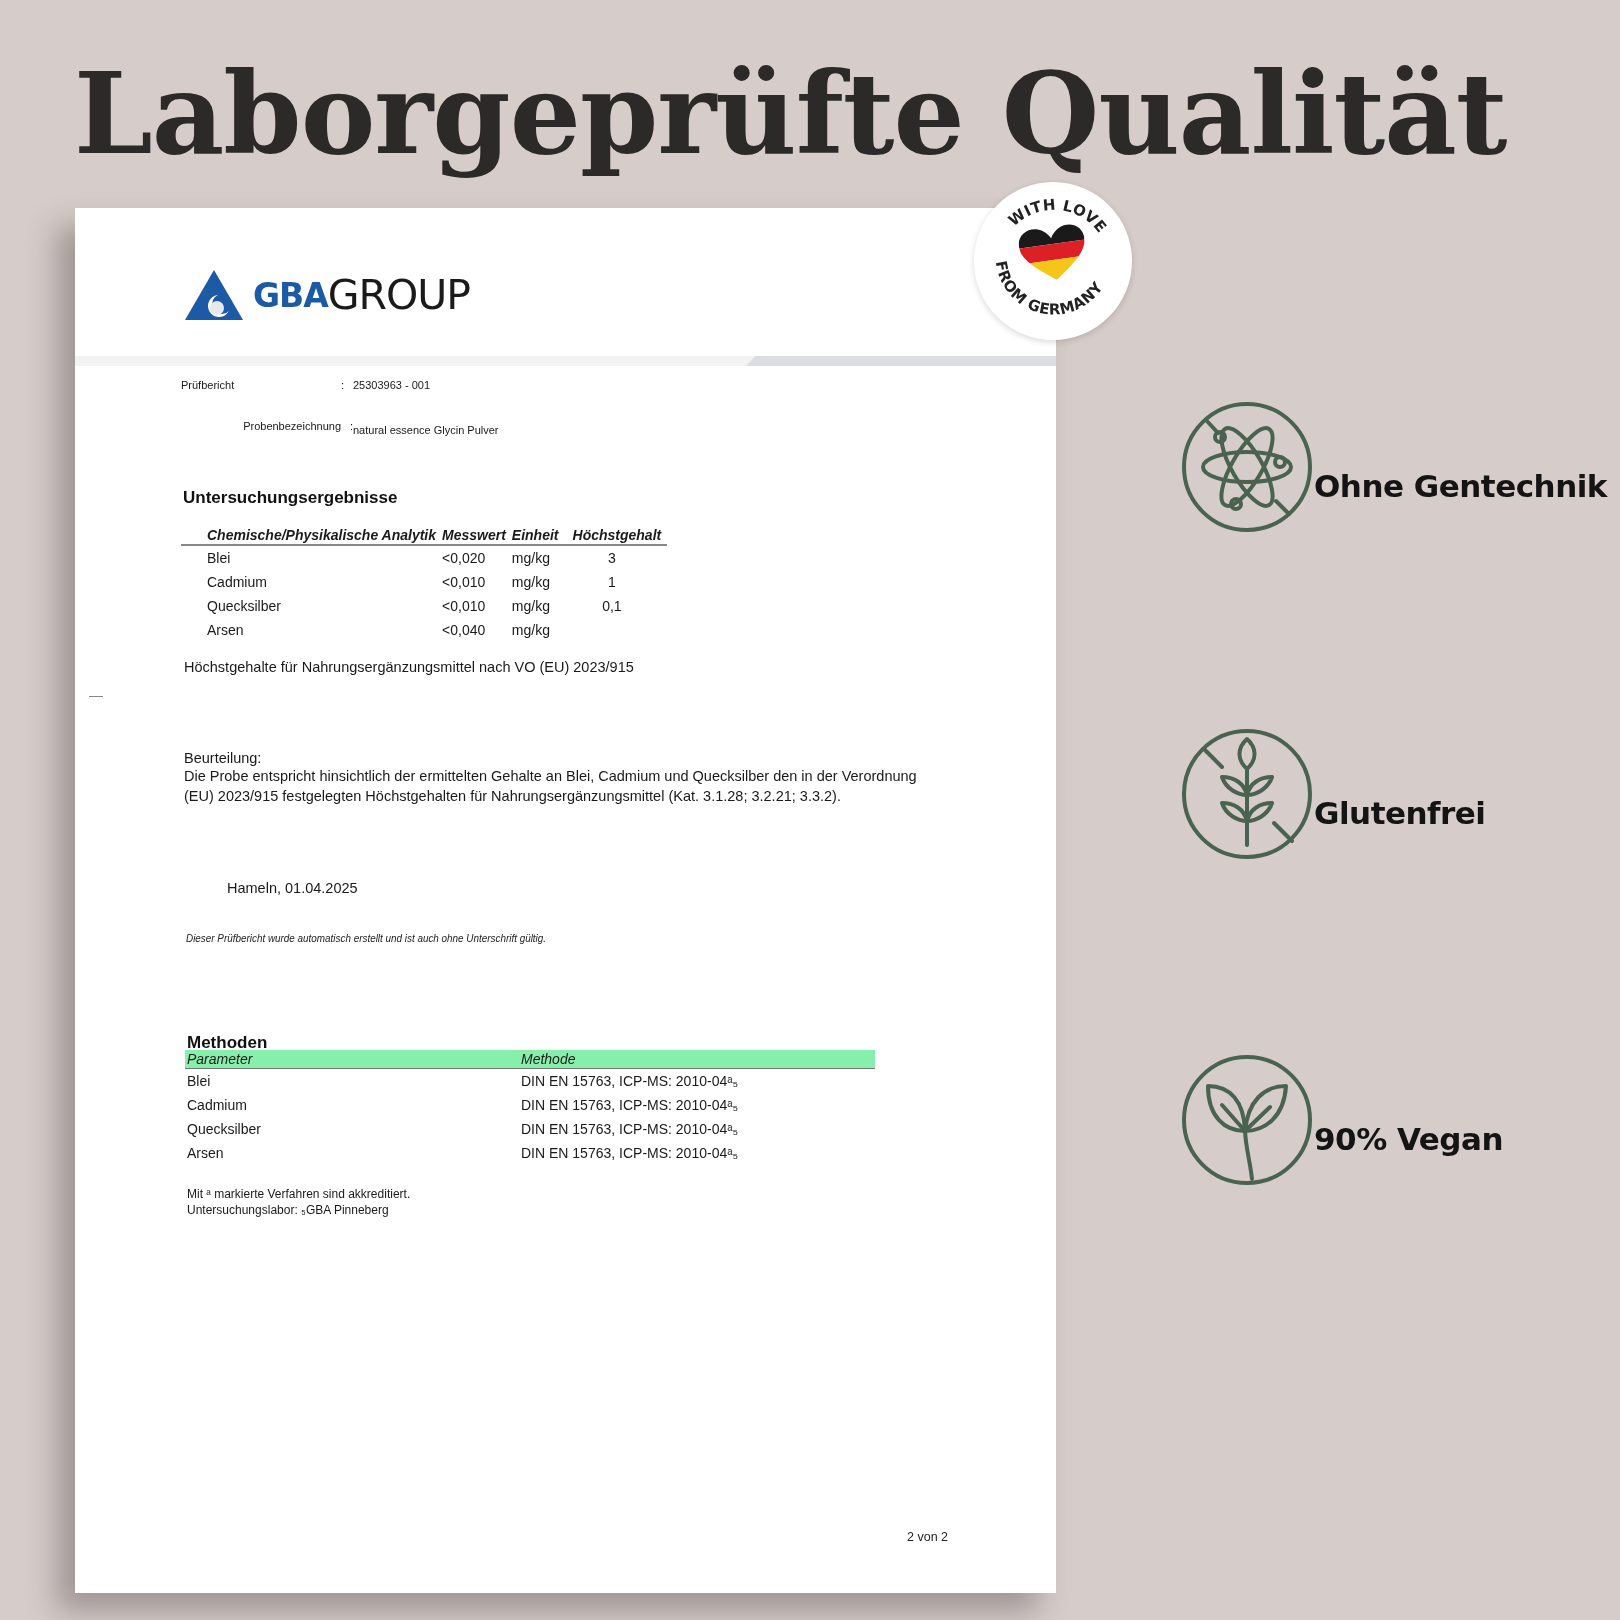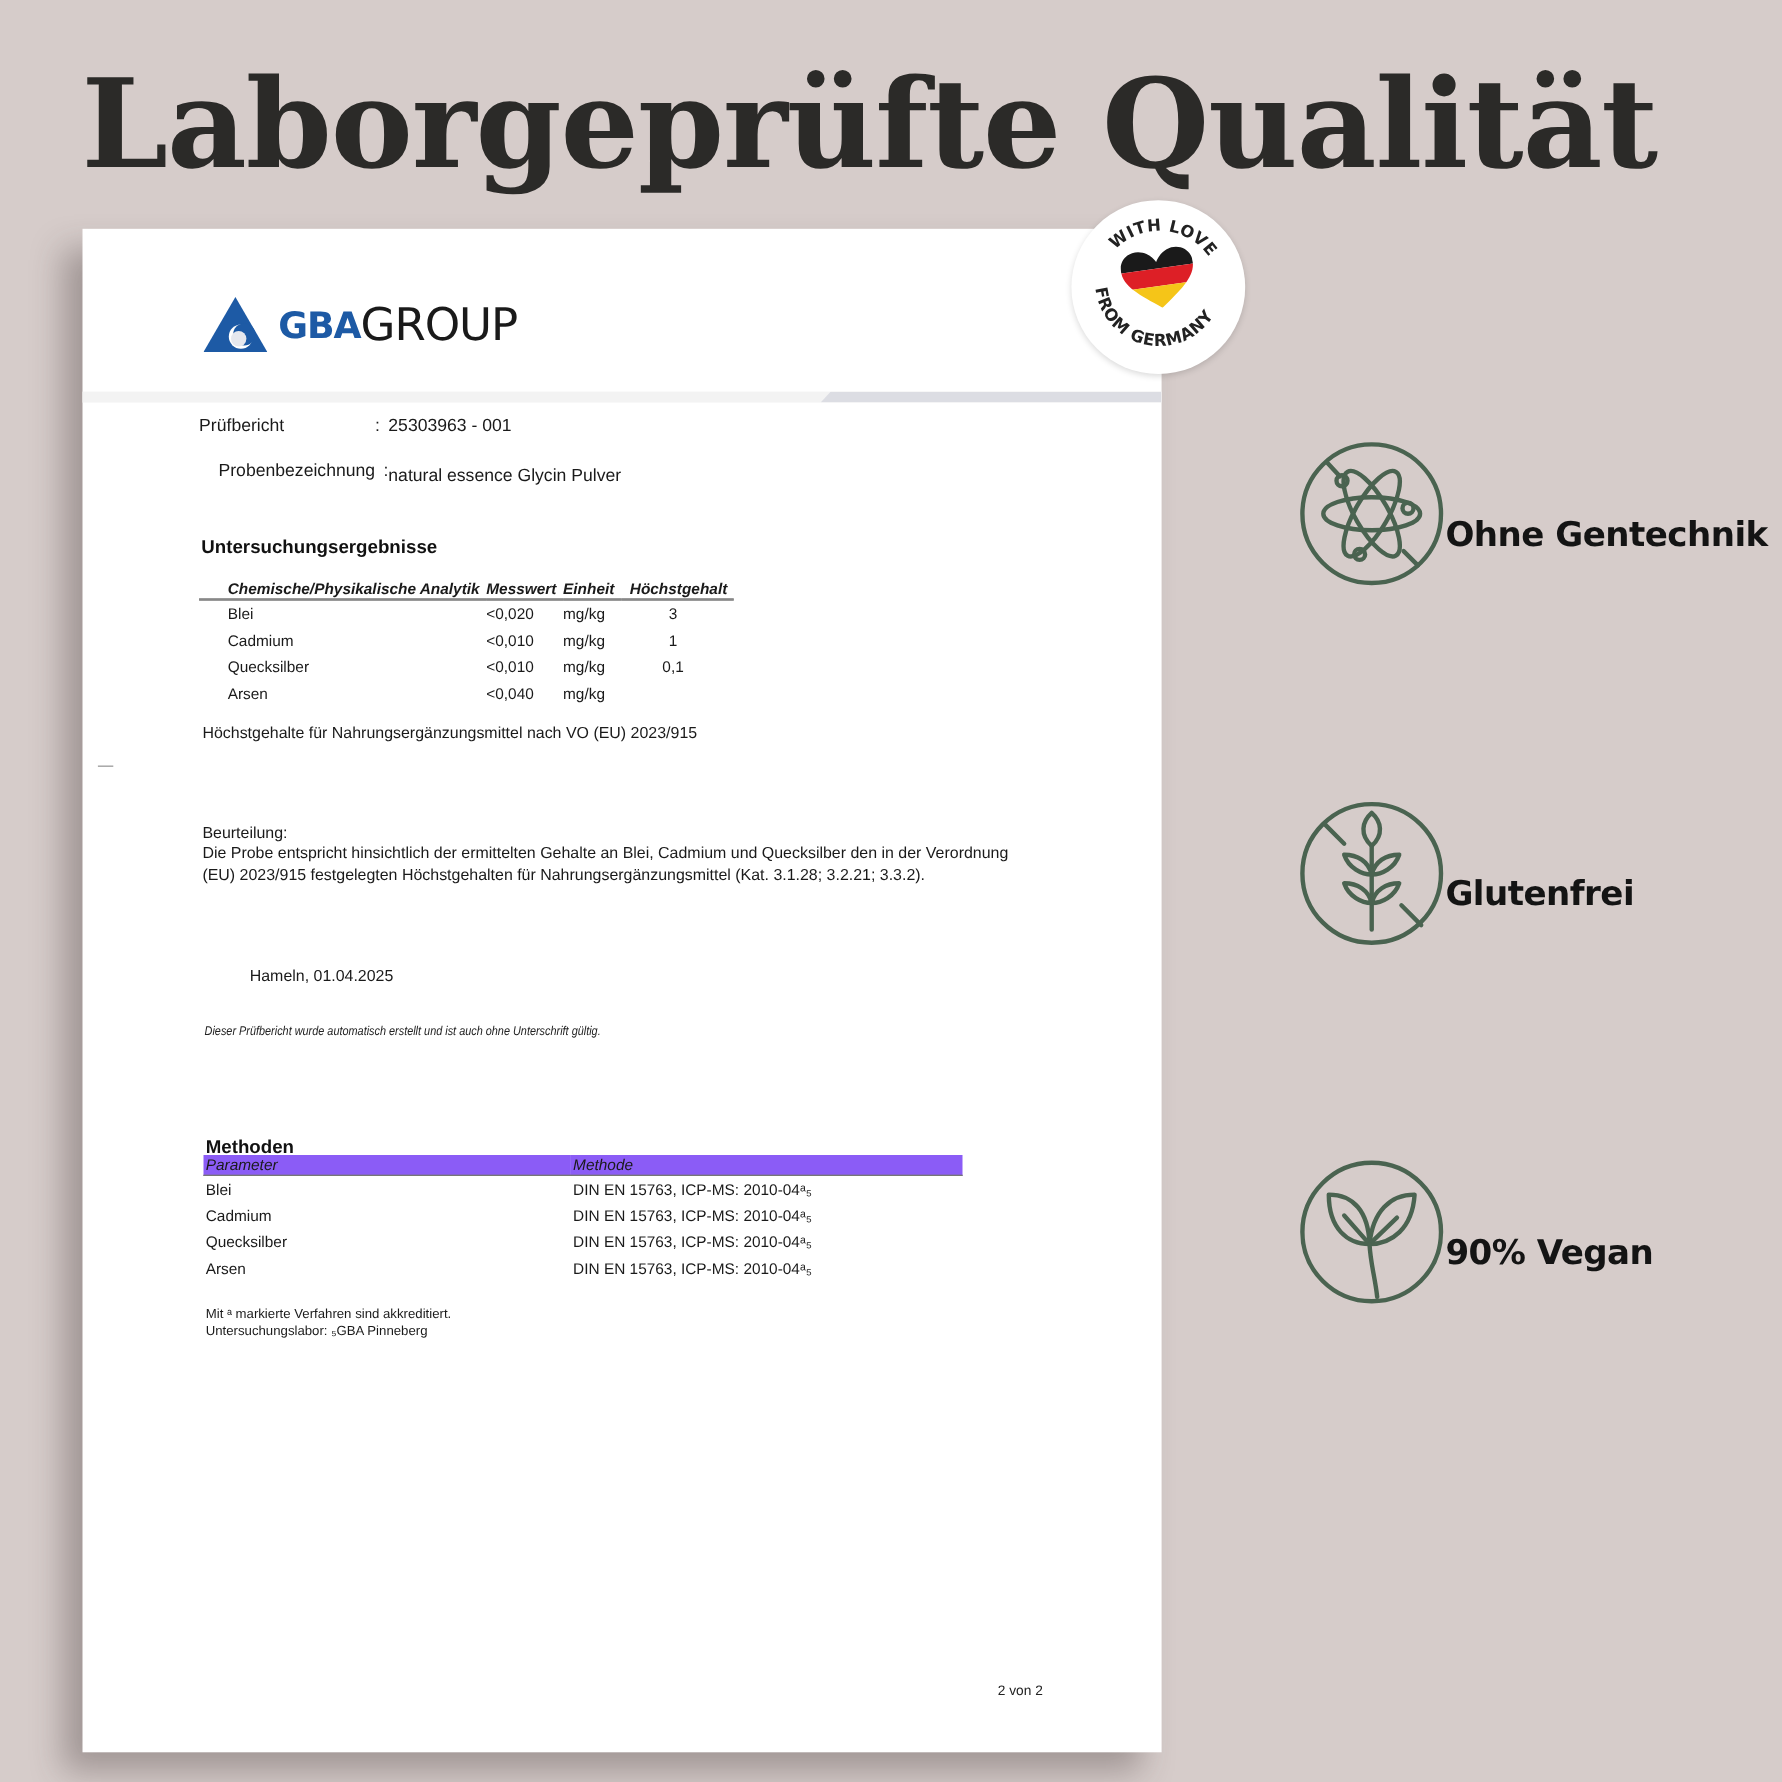--- a/index.html
+++ b/index.html
@@ -4,34 +4,34 @@
 <style>
   html, body { margin:0; padding:0; }
   body { width:1620px; height:1620px; background:#d6ccca; position:relative; overflow:hidden; font-family:"Liberation Sans", sans-serif; }
   .headline { position:absolute; left:74px; top:52px; font-family:"DejaVu Serif", serif; font-weight:bold; font-size:112px; color:#2b2a28; letter-spacing:-1px; line-height:1.1; white-space:nowrap; }
   .sheet { position:absolute; left:75px; top:208px; width:981px; height:1385px; background:#fff; box-shadow: -18px 18px 28px rgba(60,50,50,0.35); }
   .logo { position:absolute; left:110px; top:62px; display:flex; align-items:center; }
   .logo .gba { font-family:"DejaVu Sans", sans-serif; font-weight:bold; font-size:33px; color:#1d5aa5; margin-left:10px; letter-spacing:-1px; }
   .logo .group { font-family:"DejaVu Sans", sans-serif; font-size:41px; color:#1a1a1a; letter-spacing:-1px; }
   .band { position:absolute; left:0; top:148px; width:981px; height:10px; background:#f3f3f3; }
   .band-right { position:absolute; right:0; top:148px; width:310px; height:10px; background:#dcdde3; clip-path:polygon(3% 0,100% 0,100% 100%,0 100%); }
-  .meta { position:absolute; left:106px; font-size:16px; color:#1a1a1a; }
+  .meta { position:absolute; left:106px; font-size:11px; color:#1a1a1a; }
   .meta .k { display:inline-block; width:160px; }
   .meta .c { display:inline-block; width:12px; }
   .h2 { position:absolute; left:108px; font-size:17px; font-weight:bold; color:#111;text-align:center; }
   table { border-collapse:collapse; }
   .res { position:absolute; left:106px; top:318px; font-size:14px; color:#1a1a1a; }
   .res th { font-style:italic; font-weight:bold; text-align:left; padding:1px 6px 1px 0; border-bottom:2px solid #888; }
   .res td { padding:4px 8px 4px 0; height:16px; }
   .res td.n { padding-left:26px; }
   .res td.c { text-align:center; }
   .para { position:absolute; left:109px; font-size:14.5px; color:#1a1a1a; line-height:20px; }
   .small-it { position:absolute; left:111px; top:724px; font-size:11.5px; font-style:italic; color:#222; transform:scaleX(0.86); transform-origin:left; white-space:nowrap; }
   .meth { position:absolute; left:110px; top:842px; width:690px; font-size:14px; color:#1a1a1a; }
-  .meth th { font-style:italic; font-weight:normal; text-align:left; background:#8b5cf6; border-bottom:1.5px solid #777; padding:1px 2px; }
+  .meth th { font-style:italic; font-weight:normal; text-align:left; background:#86efac; border-bottom:1.5px solid #777; padding:1px 2px; }
   .meth td { padding:3px 2px; height:18px; }
   .foot { position:absolute; left:112px; font-size:12px; color:#1a1a1a; }
   .pageno { position:absolute; left:832px; top:1322px; font-size:12.5px; color:#222; }
   .dash { position:absolute; left:14px; top:488px; width:14px; height:1px; background:#888; }
   .badge { position:absolute; left:974px; top:182px; width:158px; height:158px; border-radius:50%; background:#fff; box-shadow:0 2px 6px rgba(0,0,0,0.15); }
   .card { position:absolute; left:1180px; width:440px; display:flex; flex-direction:row; align-items:center; }
   .card .lbl { font-family:"DejaVu Sans", sans-serif; font-weight:bold; font-size:31px; color:#141414; margin-top:38px; letter-spacing:-0.5px; }
   .card svg { display:block; }
 </style>
 </head>

